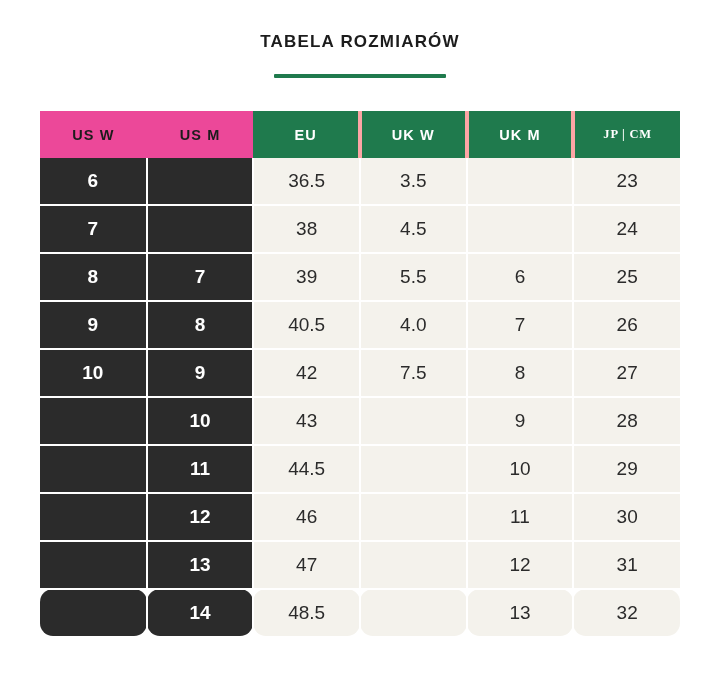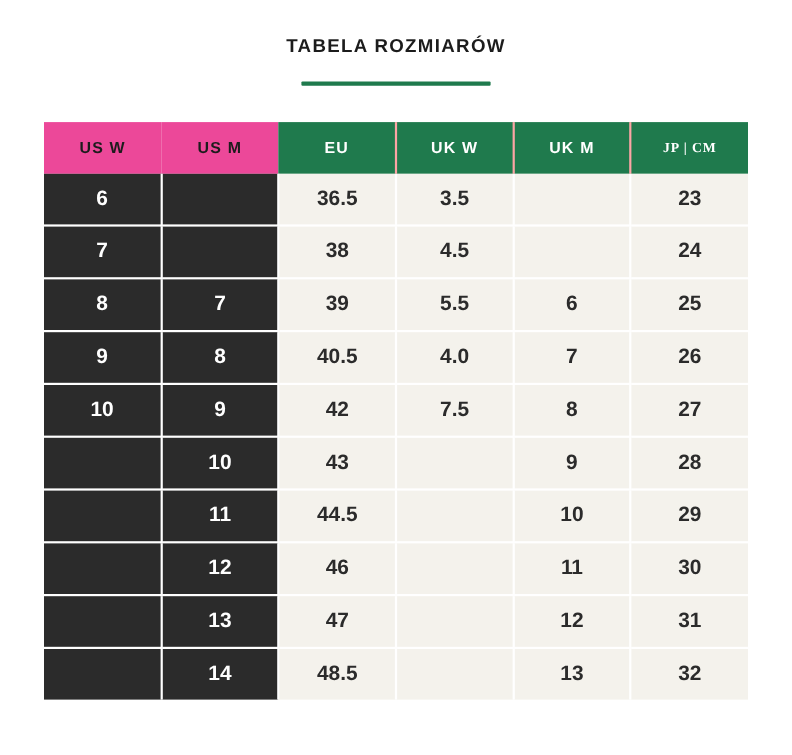--- a/index.html
+++ b/index.html
@@ -61,55 +61,55 @@
     text-align: center;
     vertical-align: middle;
   }
   .hdr-plain {
     background: #ec4899;
     color: #1c1c1c;
   }
   .hdr-green {
     background: #1f7a4d;
     color: #ffffff;
-    border-right: 2px solid #fca5a5;
+    border-right: 4px solid #fca5a5;
   }
   .hdr-green.last {
     border-right: none;
   }
   .hdr-green.jp {
     font-size: 12.5px;
     letter-spacing: 0.8px;
     font-family: Liberation Serif, serif;
   }
   
   .cell {
     height: 46px;
     text-align: center;
     vertical-align: middle;
     font-size: 19px;
     border-right: 2px solid #ffffff;
     border-bottom: 2px solid #ffffff;
-    font-weight: bold;
   }
   .cell.dark {
     background: #2b2b2b;
     color: #ffffff;
     font-weight: bold;
   }
   .cell.light {
     background: #f4f2ec;
     color: #2b2b2b;
   }
   .cell.last {
     border-right: none;
     margin-top: 34px;
   }
   tr.last-row .cell {
     border-bottom: none;
+    border-radius: 13px;
   }
 </style>
 </head>
 <body>
 
 <div class="page">
 
   <div class="title">TABELA  ROZMIARÓW</div>
 
   <div class="title-rule-wrap">

